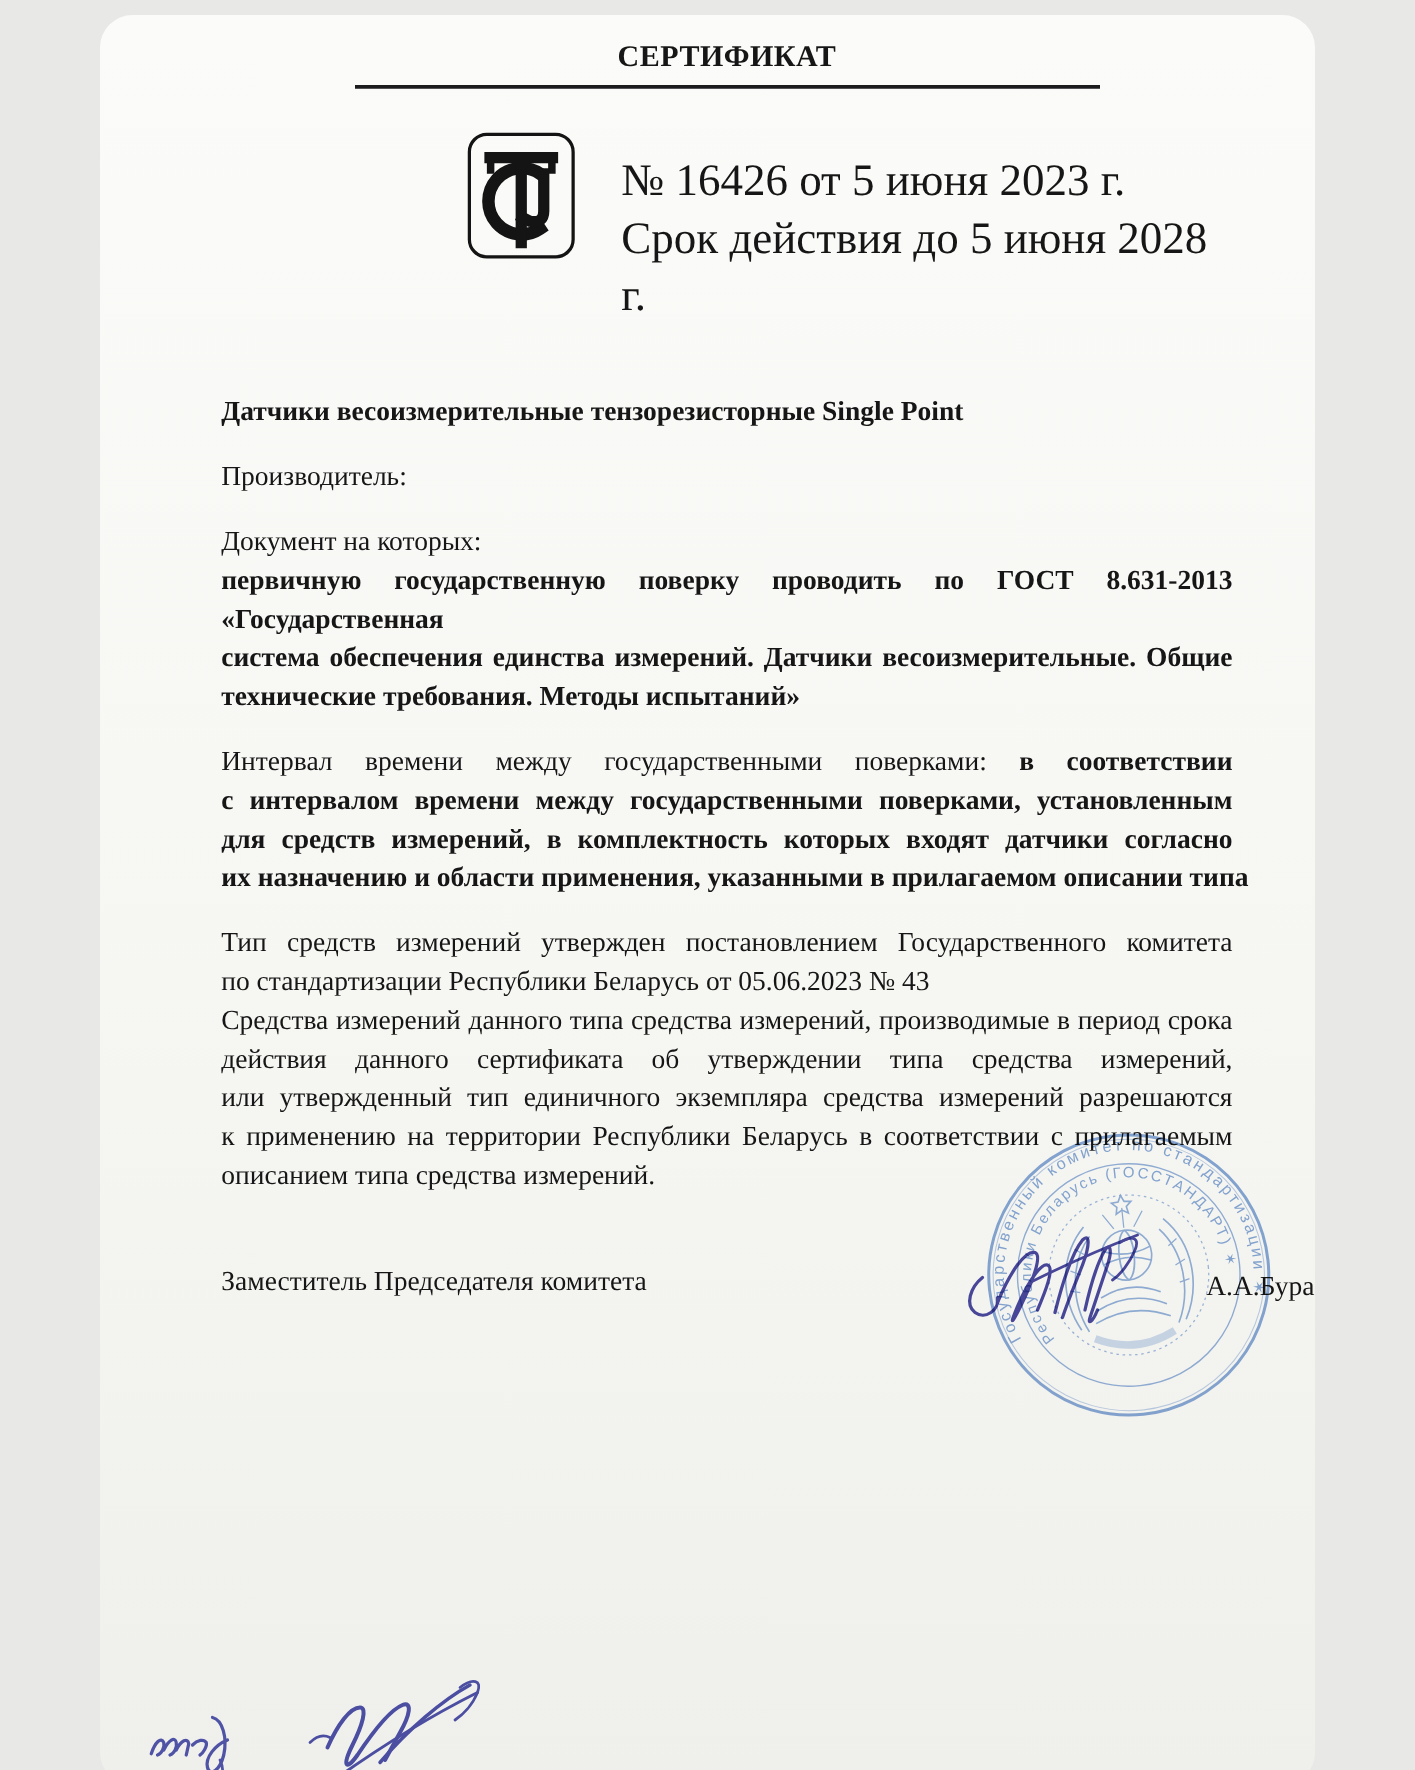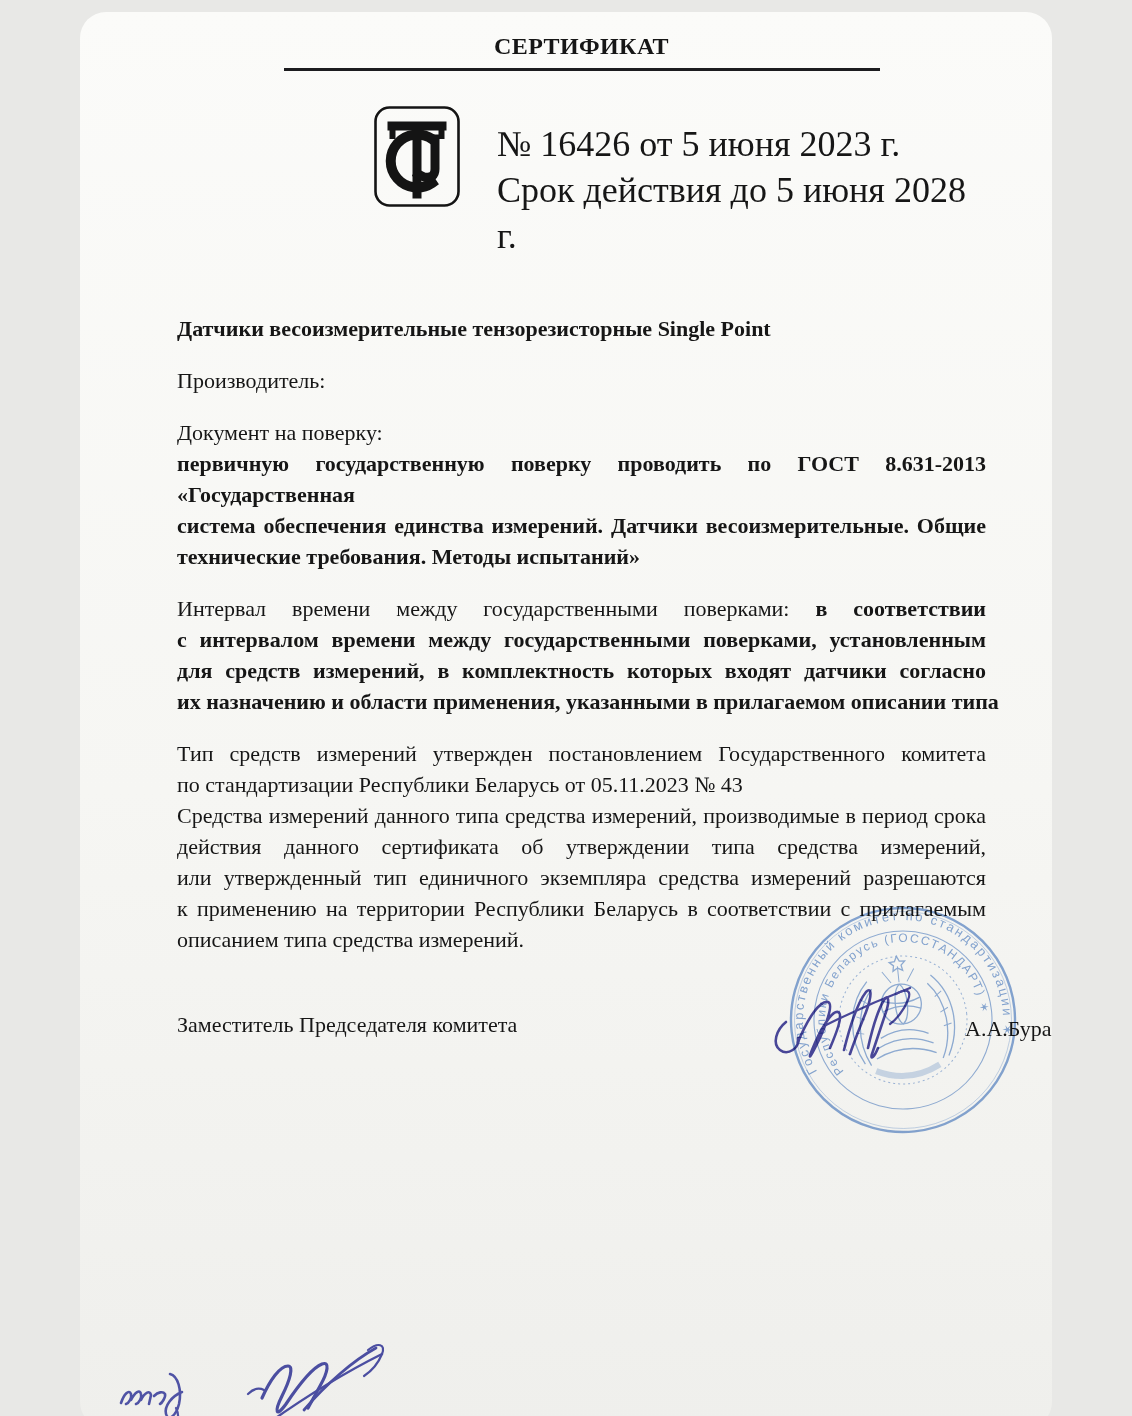--- a/index.html
+++ b/index.html
@@ -77,36 +77,36 @@
 
       <div class="sec">
         <div class="line b">Датчики весоизмерительные тензорезисторные Single Point</div>
       </div>
 
       <div class="sec">
         <div class="line">Производитель:</div>
       </div>
 
       <div class="sec">
-        <div class="line">Документ на поверку:</div>
+        <div class="line">Документ на которых:</div>
         <div class="jline b">первичную государственную поверку проводить по ГОСТ 8.631-2013 «Государственная</div>
         <div class="jline b">система обеспечения единства измерений. Датчики весоизмерительные. Общие</div>
         <div class="line b">технические требования. Методы испытаний»</div>
       </div>
 
       <div class="sec">
         <div class="jline"><span>Интервал времени между государственными поверками:</span> <span class="b">в соответствии</span></div>
         <div class="jline b">с интервалом времени между государственными поверками, установленным</div>
         <div class="jline b">для средств измерений, в комплектность которых входят датчики согласно</div>
         <div class="line b">их назначению и области применения, указанными в прилагаемом описании типа</div>
       </div>
 
       <div class="sec">
         <div class="jline">Тип средств измерений утвержден постановлением Государственного комитета</div>
-        <div class="line">по стандартизации Республики Беларусь от 05.11.2023 № 43</div>
+        <div class="line">по стандартизации Республики Беларусь от 05.06.2023 № 43</div>
         <div class="jline">Средства измерений данного типа средства измерений, производимые в период срока</div>
         <div class="jline">действия данного сертификата об утверждении типа средства измерений,</div>
         <div class="jline">или утвержденный тип единичного экземпляра средства измерений разрешаются</div>
         <div class="jline">к применению на территории Республики Беларусь в соответствии с прилагаемым</div>
         <div class="line">описанием типа средства измерений.</div>
       </div>
 
       <div class="sig-row">
         <span class="sig-position">Заместитель Председателя комитета</span>
         <span class="sig-name">А.А.Бурак</span>

